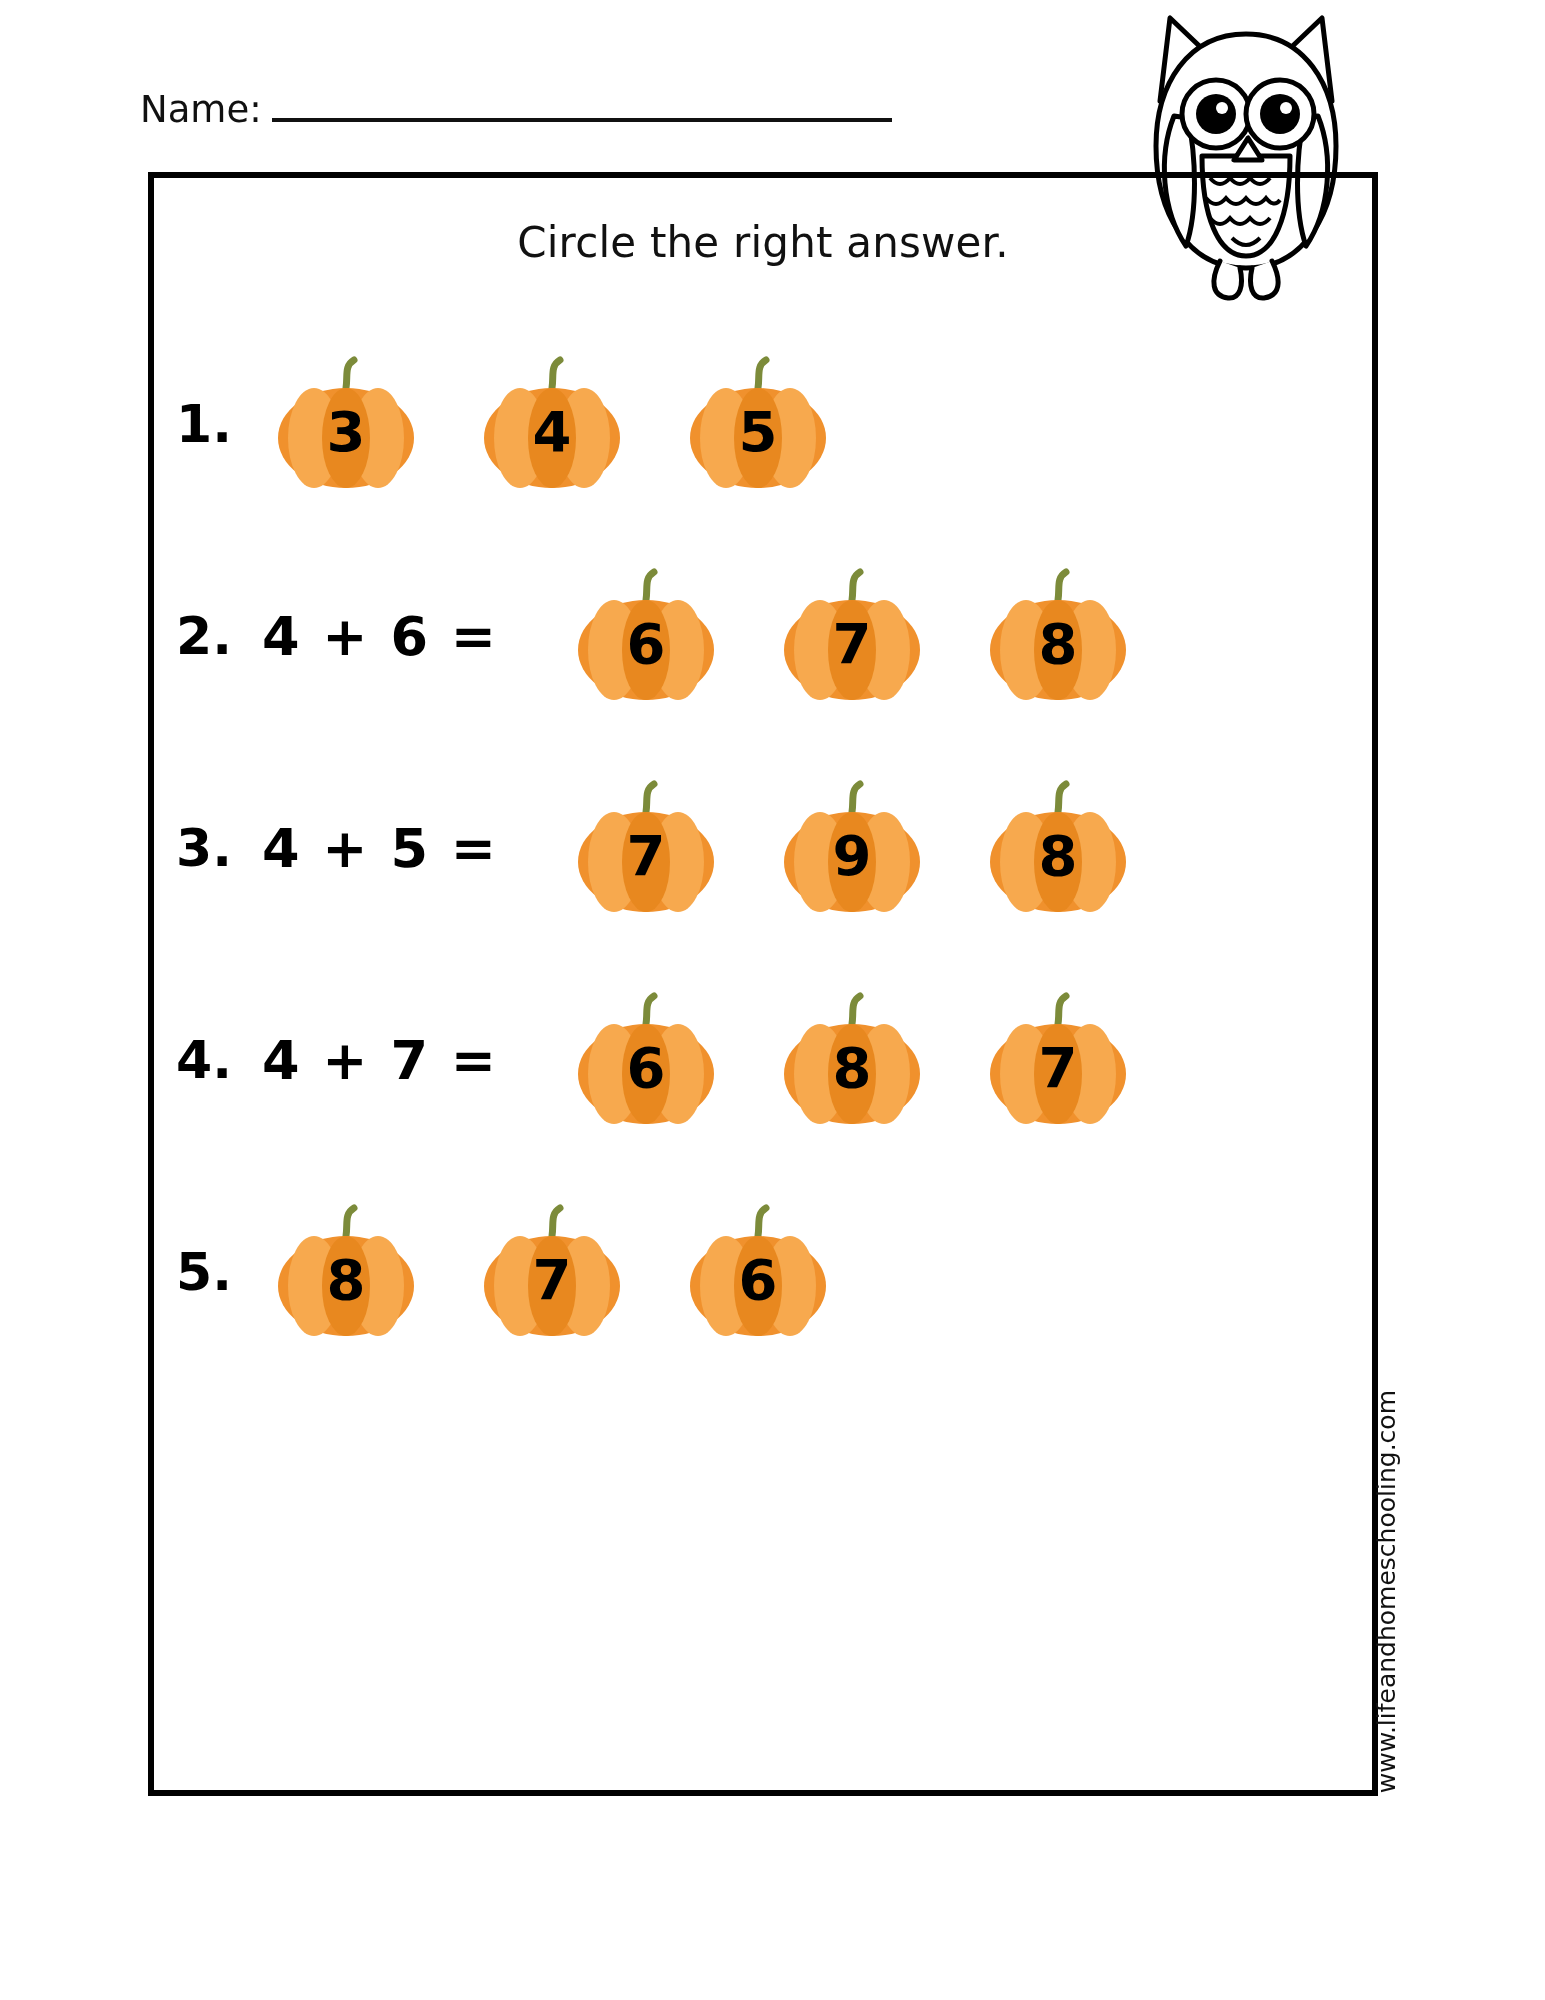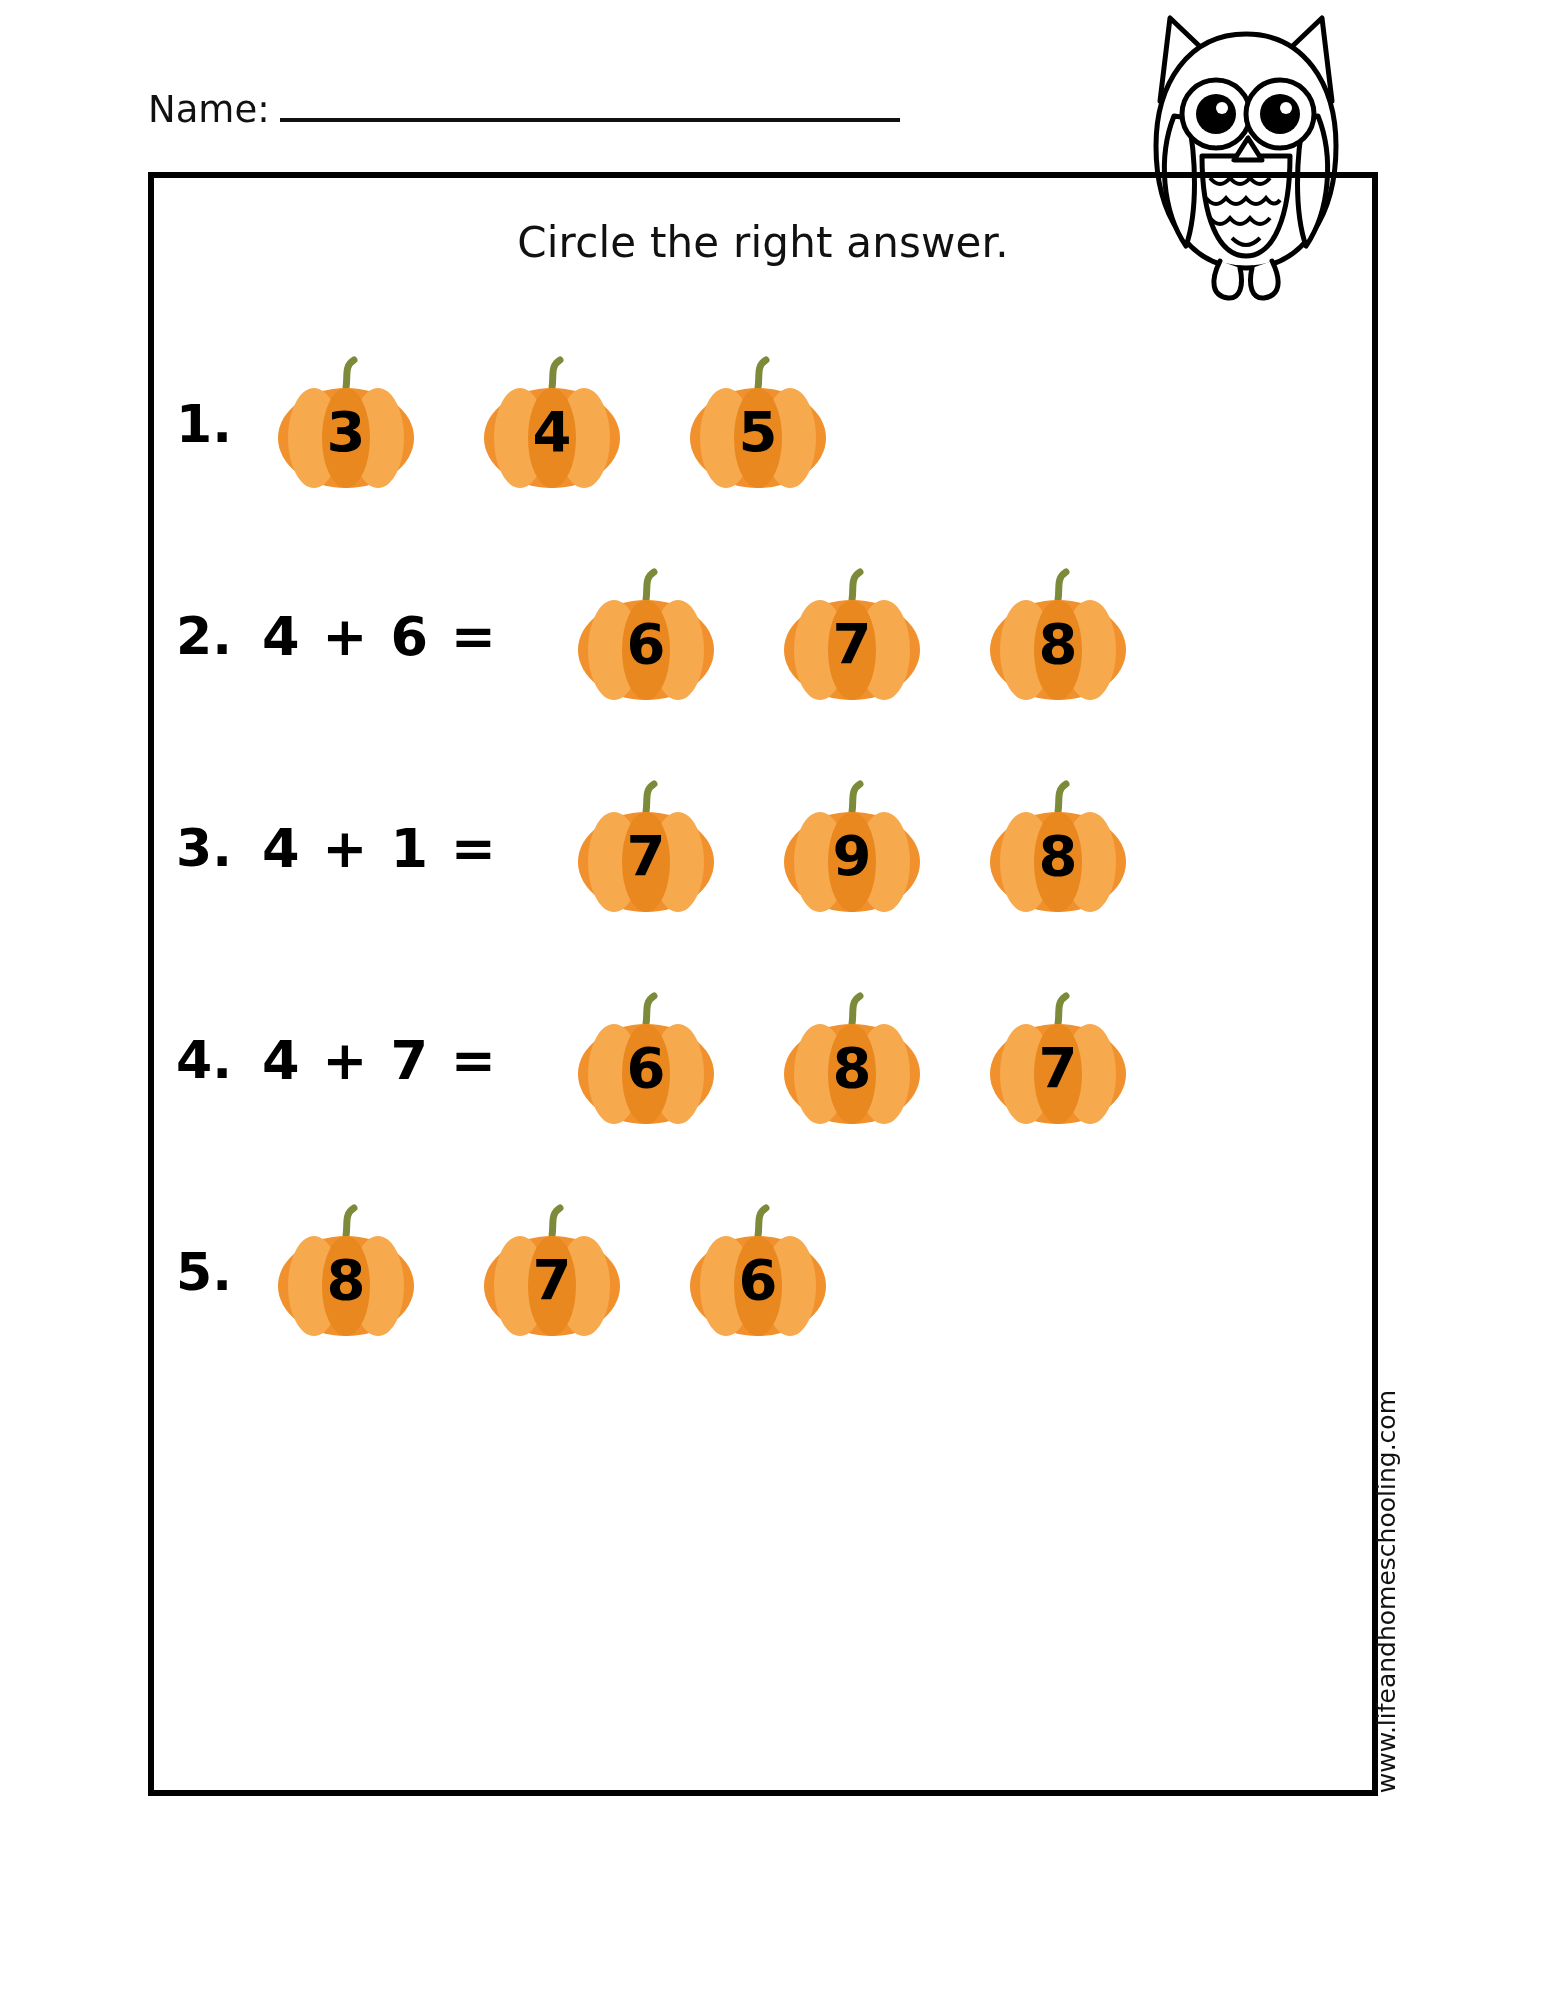--- a/index.html
+++ b/index.html
@@ -11,21 +11,21 @@
     width: 1545px;
     height: 2000px;
     position: relative;
     font-family: "DejaVu Sans", sans-serif;
     overflow: hidden;
   }
 
   
   .name-row {
     position: absolute;
-    left: 148px;
+    left: 140px;
     top: 88px;
     display: flex;
     align-items: baseline;
     gap: 10px;
   }
   .name-label {
     font-size: 37px;
     color: #111;
     font-family: "DejaVu Sans", sans-serif;
   }
@@ -274,21 +274,21 @@
                 <ellipse cx="84" cy="84" rx="24" ry="50" fill="#E8881F"></ellipse>
               </g>
             </svg>
           <span class="choice-num">8</span>
         </span>
       </span>
     </div>
 
     <div class="problem-row">
       <span class="prob-num">3.</span>
-      <span class="prob-expr">4 + 1 =</span>
+      <span class="prob-expr">4 + 5 =</span>
       <span class="choices">
         <span class="pumpkin">
           <svg width="168" height="140" viewBox="0 0 168 140">
               <g>
                 <path d="M84 34 C86 22 82 12 92 6" stroke="#7C8B3A" stroke-width="7" fill="none" stroke-linecap="round"></path>
                 <ellipse cx="84" cy="84" rx="68" ry="50" fill="#F0912D"></ellipse>
                 <ellipse cx="52" cy="84" rx="26" ry="50" fill="#F7A94E"></ellipse>
                 <ellipse cx="116" cy="84" rx="26" ry="50" fill="#F7A94E"></ellipse>
                 <ellipse cx="84" cy="84" rx="24" ry="50" fill="#E8881F"></ellipse>
               </g>

